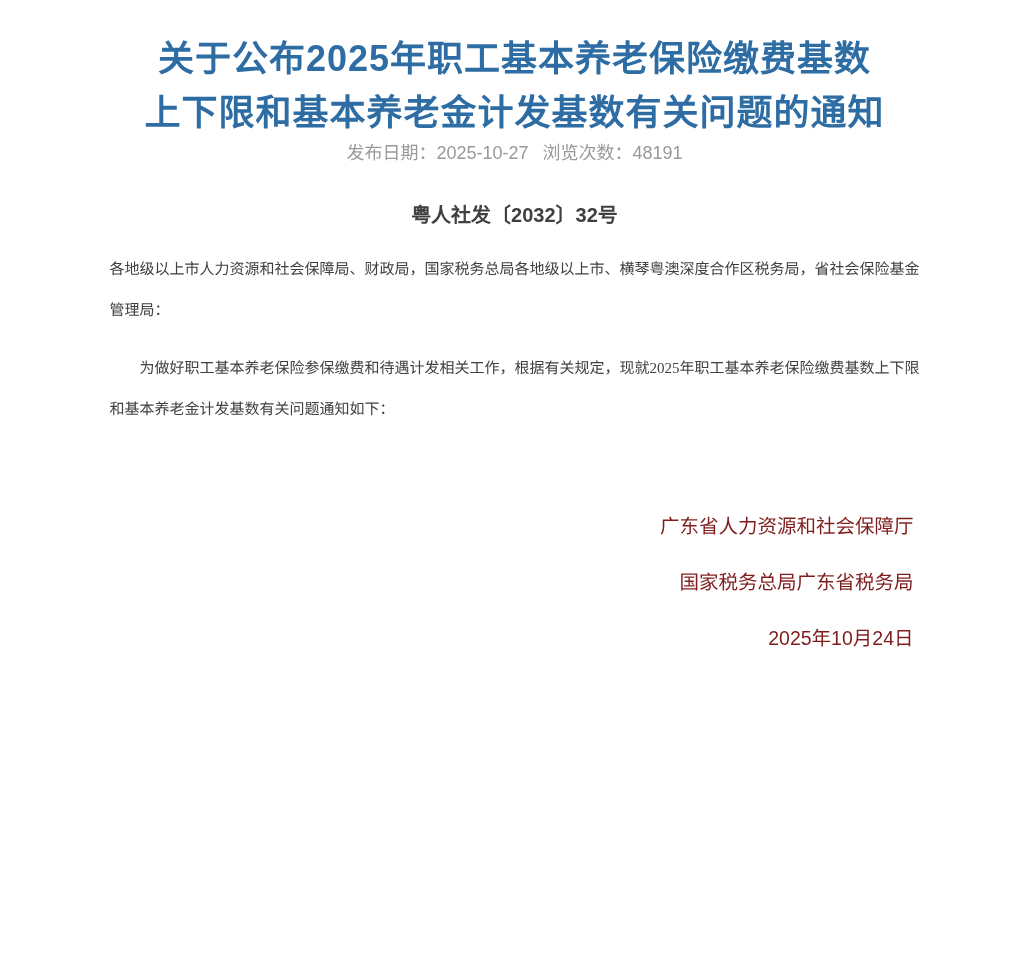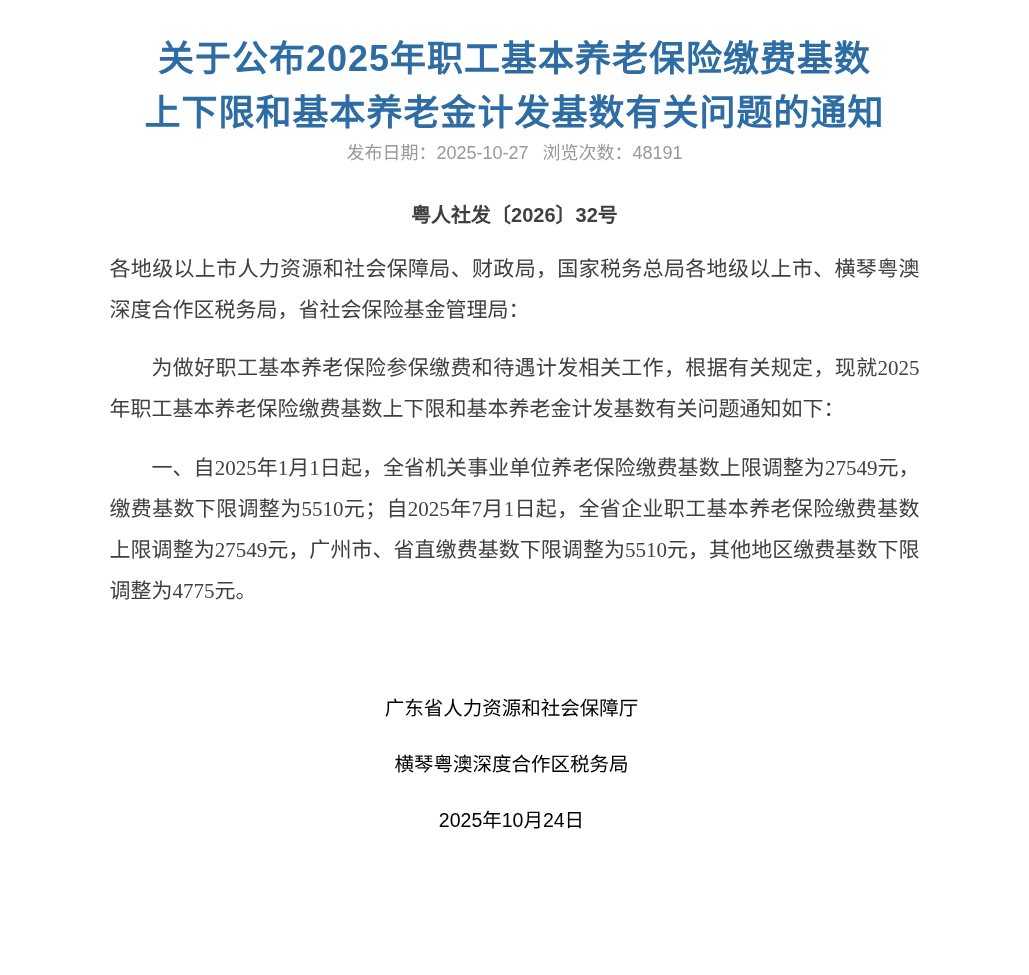--- a/index.html
+++ b/index.html
@@ -41,61 +41,59 @@
   .doc-number {
     margin: 34px 0 0 0;
     text-align: center;
     font-size: 20px;
     line-height: 30px;
     font-weight: bold;
     color: #404040;
   }
   .salutation, .para {
     margin: 18px 0;
-    font-size: 21px;
+    font-size: 15px;
     line-height: 41px;
     text-align: justify;
     color: #404040;
   }
   .para {
     text-indent: 2em;
     font-family: Liberation Serif, serif;
   }
   .signatures {
     margin-top: 76px;
     padding-right: 6px;
     text-align: right;
   }
   .sig {
     margin: 0 0 15px 0;
     font-size: 19.5px;
     line-height: 41px;
-    color: #000000;
-    text-align: center;
+    color: #7f1d1d;
   }
 </style>
 </head>
 <body>
 
 <div class="page">
 
   <h1 class="title">关于公布2025年职工基本养老保险缴费基数上下限和基本养老金计发基数有关问题的通知</h1>
 
   <div class="meta">
     <span>发布日期：</span><span>2025-10-27</span><span class="meta-gap"></span><span>浏览次数：</span><span>48191</span>
   </div>
 
-  <p class="doc-number">粤人社发〔2026〕32号</p>
+  <p class="doc-number">粤人社发〔2032〕32号</p>
 
   <p class="salutation">各地级以上市人力资源和社会保障局、财政局，国家税务总局各地级以上市、横琴粤澳深度合作区税务局，省社会保险基金管理局：</p>
 
   <p class="para">为做好职工基本养老保险参保缴费和待遇计发相关工作，根据有关规定，现就2025年职工基本养老保险缴费基数上下限和基本养老金计发基数有关问题通知如下：</p>
 
-  <p class="para">一、自2025年1月1日起，全省机关事业单位养老保险缴费基数上限调整为27549元，缴费基数下限调整为5510元；自2025年7月1日起，全省企业职工基本养老保险缴费基数上限调整为27549元，广州市、省直缴费基数下限调整为5510元，其他地区缴费基数下限调整为4775元。</p>
 
 
   <div class="signatures">
     <p class="sig">广东省人力资源和社会保障厅</p>
-    <p class="sig">横琴粤澳深度合作区税务局</p>
+    <p class="sig">国家税务总局广东省税务局</p>
     <p class="sig">2025年10月24日</p>
   </div>
 
 </div>
 
 </body></html>

